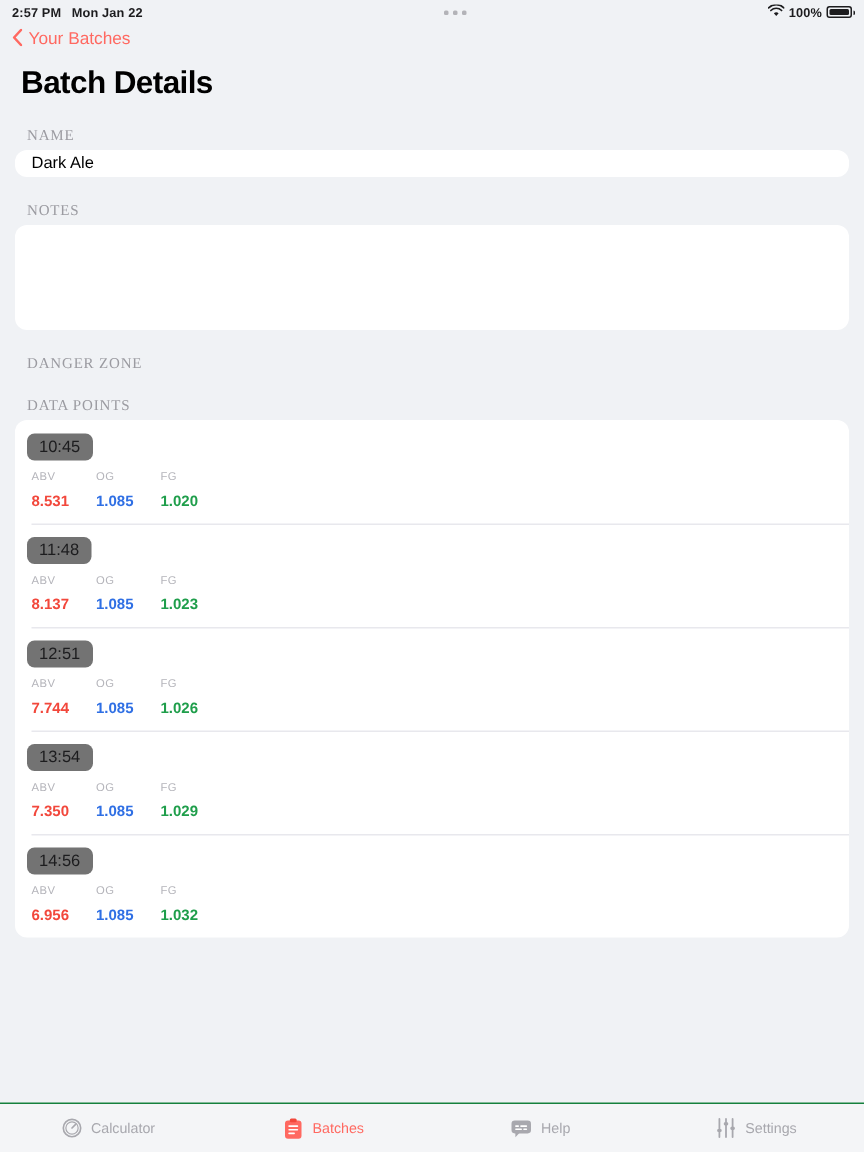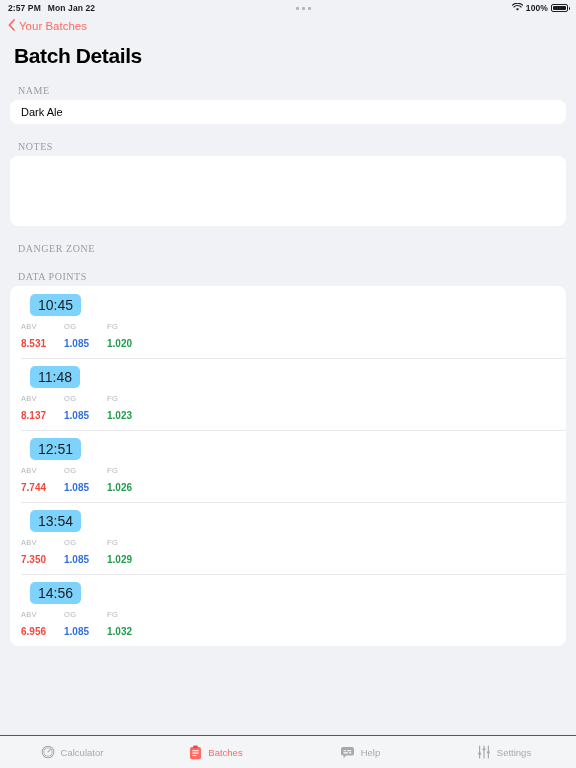--- a/index.html
+++ b/index.html
@@ -55,41 +55,41 @@
   .section-label {
     font-size: 10px; color: #9b9ba1; letter-spacing: 0.55px;
     margin: 17px 0 4px 8px; text-transform: uppercase; font-family: Liberation Serif, serif;
   }
 
   .card {
     background: #fff; border-radius: 8px;
   }
 
   .name-field {
-    height: 24px; display: flex; align-items: center;
+    height: 18px; display: flex; align-items: center;
     padding: 0 11px; font-size: 11px; color: #000;
   }
 
   .notes-field { height: 70px; }
 
   .danger-card { padding: 8px 11px 9px; }
   .danger-title { font-size: 11.5px; color: #ff6961; cursor: pointer; }
   .danger-sub { font-size: 9.5px; color: #a9a9b0; margin-top: 4px; }
 
   
   .dp-card { overflow: hidden; }
   .dp-row { padding: 8px 0 9px; position: relative; }
   .dp-row + .dp-row::before {
     content: ""; position: absolute; left: 11px; right: 0; top: 0;
     height: 1px; background: #e8e8ed;
   }
   .dp-time {
-    display: inline-block; margin-left: 20px;
-    background: #7dd3fc; border-radius: 5px;
-    padding: 3px 8px; font-size: 14px; color: #1c1c1e;
+    display: inline-block; margin-left: 8px;
+    background: #737373; border-radius: 5px;
+    padding: 3px 8px; font-size: 11px; color: #1c1c1e;
   }
   .dp-metrics { display: flex; margin: 6px 0 0 11px; }
   .metric { width: 43px; }
   .metric-label { font-size: 7.5px; color: #b4b4ba; letter-spacing: 0.3px; }
   .metric-value { font-size: 10px; font-weight: bold; margin-top: 7px; }
   .m-abv { color: #f2483c; }
   .m-og  { color: #2f6fe4; }
   .m-fg  { color: #1f9e4b; }
 
   

